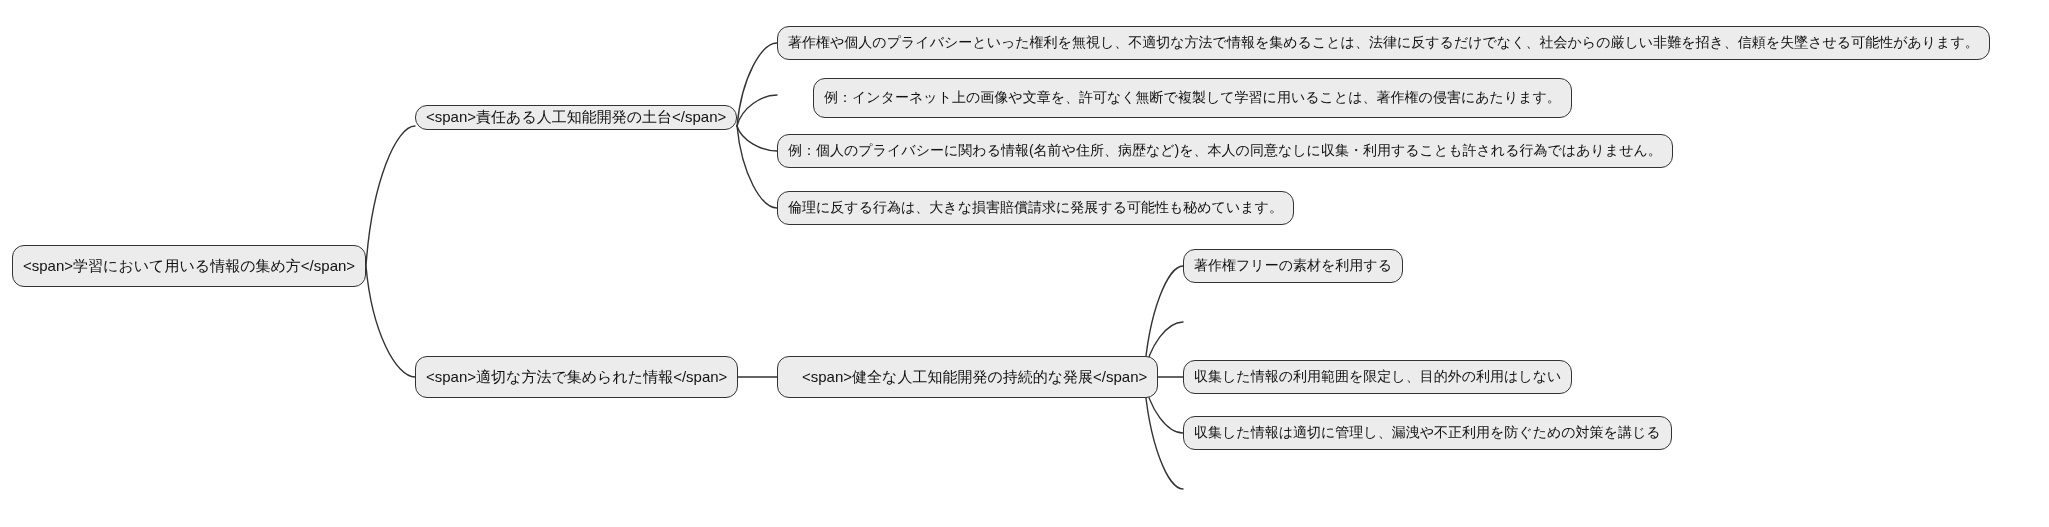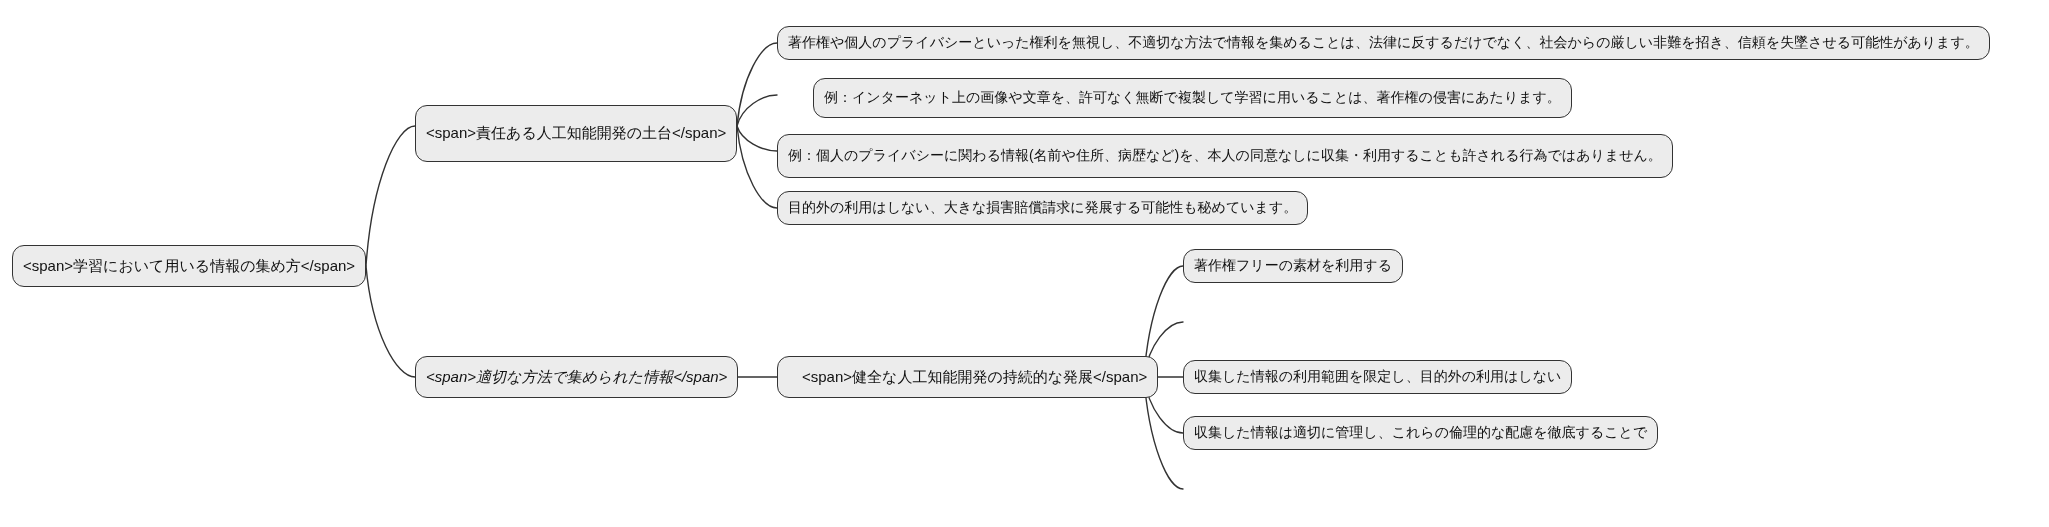--- a/index.html
+++ b/index.html
@@ -63,23 +63,23 @@
       <path d="M 737 126 C 741.8 175.2, 761.8 208, 777 208" class="edge-path" stroke="#333333"></path>
       <path d="M 738 377 C 742.68 377, 762.18 377, 777 377" class="edge-path" stroke="#333333"></path>
       <path d="M 1144 377 C 1148.68 310.4, 1168.18 266, 1183 266" class="edge-path" stroke="#333333"></path>
       <path d="M 1144 377 C 1148.68 344, 1168.18 322, 1183 322" class="edge-path" stroke="#333333"></path>
       <path d="M 1144 377 C 1148.68 377, 1168.18 377, 1183 377" class="edge-path" stroke="#333333"></path>
       <path d="M 1144 377 C 1148.68 410.6, 1168.18 433, 1183 433" class="edge-path" stroke="#333333"></path>
       <path d="M 1144 377 C 1148.68 444.2, 1168.18 489, 1183 489" class="edge-path" stroke="#333333"></path>
     </svg>
 
 <div class="mm-node level" style="left: 12px; top: 245px; height: 42px;">&lt;span&gt;学習において用いる情報の集め方&lt;/span&gt;</div>
-    <div class="mm-node level" style="left: 415px; top: 105px; height: 57px;">&lt;span&gt;責任ある人工知能開発の土台&lt;/span&gt;</div>
+    <div class="mm-node level" style="left: 415px; top: 105px; height: 25px;">&lt;span&gt;責任ある人工知能開発の土台&lt;/span&gt;</div>
     <div class="mm-node leaf" style="left: 777px; top: 26px; height: 34px;">著作権や個人のプライバシーといった権利を無視し、不適切な方法で情報を集めることは、法律に反するだけでなく、社会からの厳しい非難を招き、信頼を失墜させる可能性があります。</div>
     <div class="mm-node leaf" style="left: 777px; top: 78px; height: 40px; margin-left: 36px;">例：インターネット上の画像や文章を、許可なく無断で複製して学習に用いることは、著作権の侵害にあたります。</div>
-    <div class="mm-node leaf" style="left: 777px; top: 134px; height: 44px;">例：個人のプライバシーに関わる情報(名前や住所、病歴など)を、本人の同意なしに収集・利用することも許される行為ではありません。</div>
-    <div class="mm-node leaf" style="left: 777px; top: 191px; height: 34px;">目的外の利用はしない、大きな損害賠償請求に発展する可能性も秘めています。</div>
-    <div class="mm-node level" style="left: 415px; top: 356px; height: 42px; font-style: italic;">&lt;span&gt;適切な方法で集められた情報&lt;/span&gt;</div>
+    <div class="mm-node leaf" style="left: 777px; top: 134px; height: 34px;">例：個人のプライバシーに関わる情報(名前や住所、病歴など)を、本人の同意なしに収集・利用することも許される行為ではありません。</div>
+    <div class="mm-node leaf" style="left: 777px; top: 191px; height: 34px;">倫理に反する行為は、大きな損害賠償請求に発展する可能性も秘めています。</div>
+    <div class="mm-node level" style="left: 415px; top: 356px; height: 42px;">&lt;span&gt;適切な方法で集められた情報&lt;/span&gt;</div>
     <div class="mm-node level" style="left: 777px; top: 356px; height: 42px; padding-left: 24px;">&lt;span&gt;健全な人工知能開発の持続的な発展&lt;/span&gt;</div>
     <div class="mm-node leaf" style="left: 1183px; top: 249px; height: 34px; text-align: right;">著作権フリーの素材を利用する</div>
     <div class="mm-node leaf" style="left: 1183px; top: 360px; height: 34px;">収集した情報の利用範囲を限定し、目的外の利用はしない</div>
-    <div class="mm-node leaf" style="left: 1183px; top: 416px; height: 34px;">収集した情報は適切に管理し、これらの倫理的な配慮を徹底することで</div>
+    <div class="mm-node leaf" style="left: 1183px; top: 416px; height: 34px;">収集した情報は適切に管理し、漏洩や不正利用を防ぐための対策を講じる</div>
   </div>
 
 </body></html>

